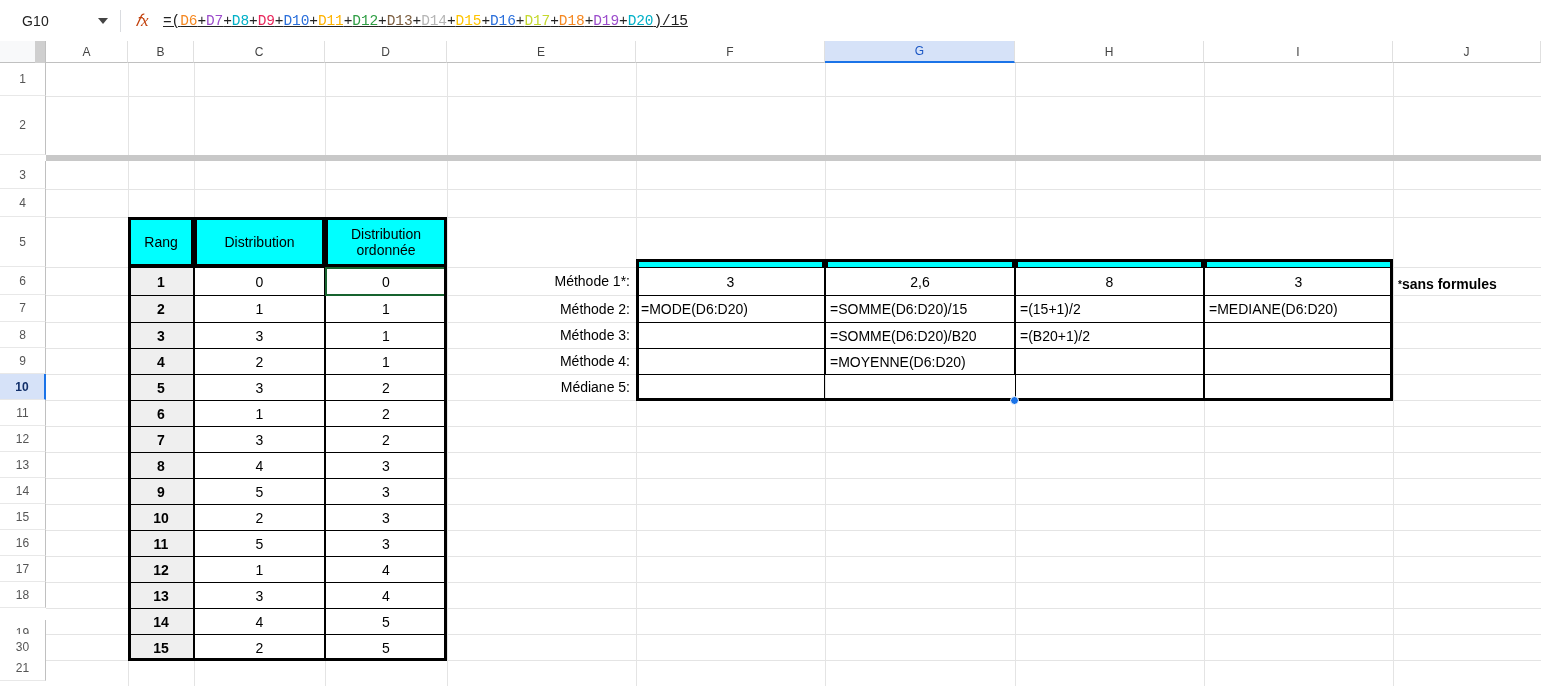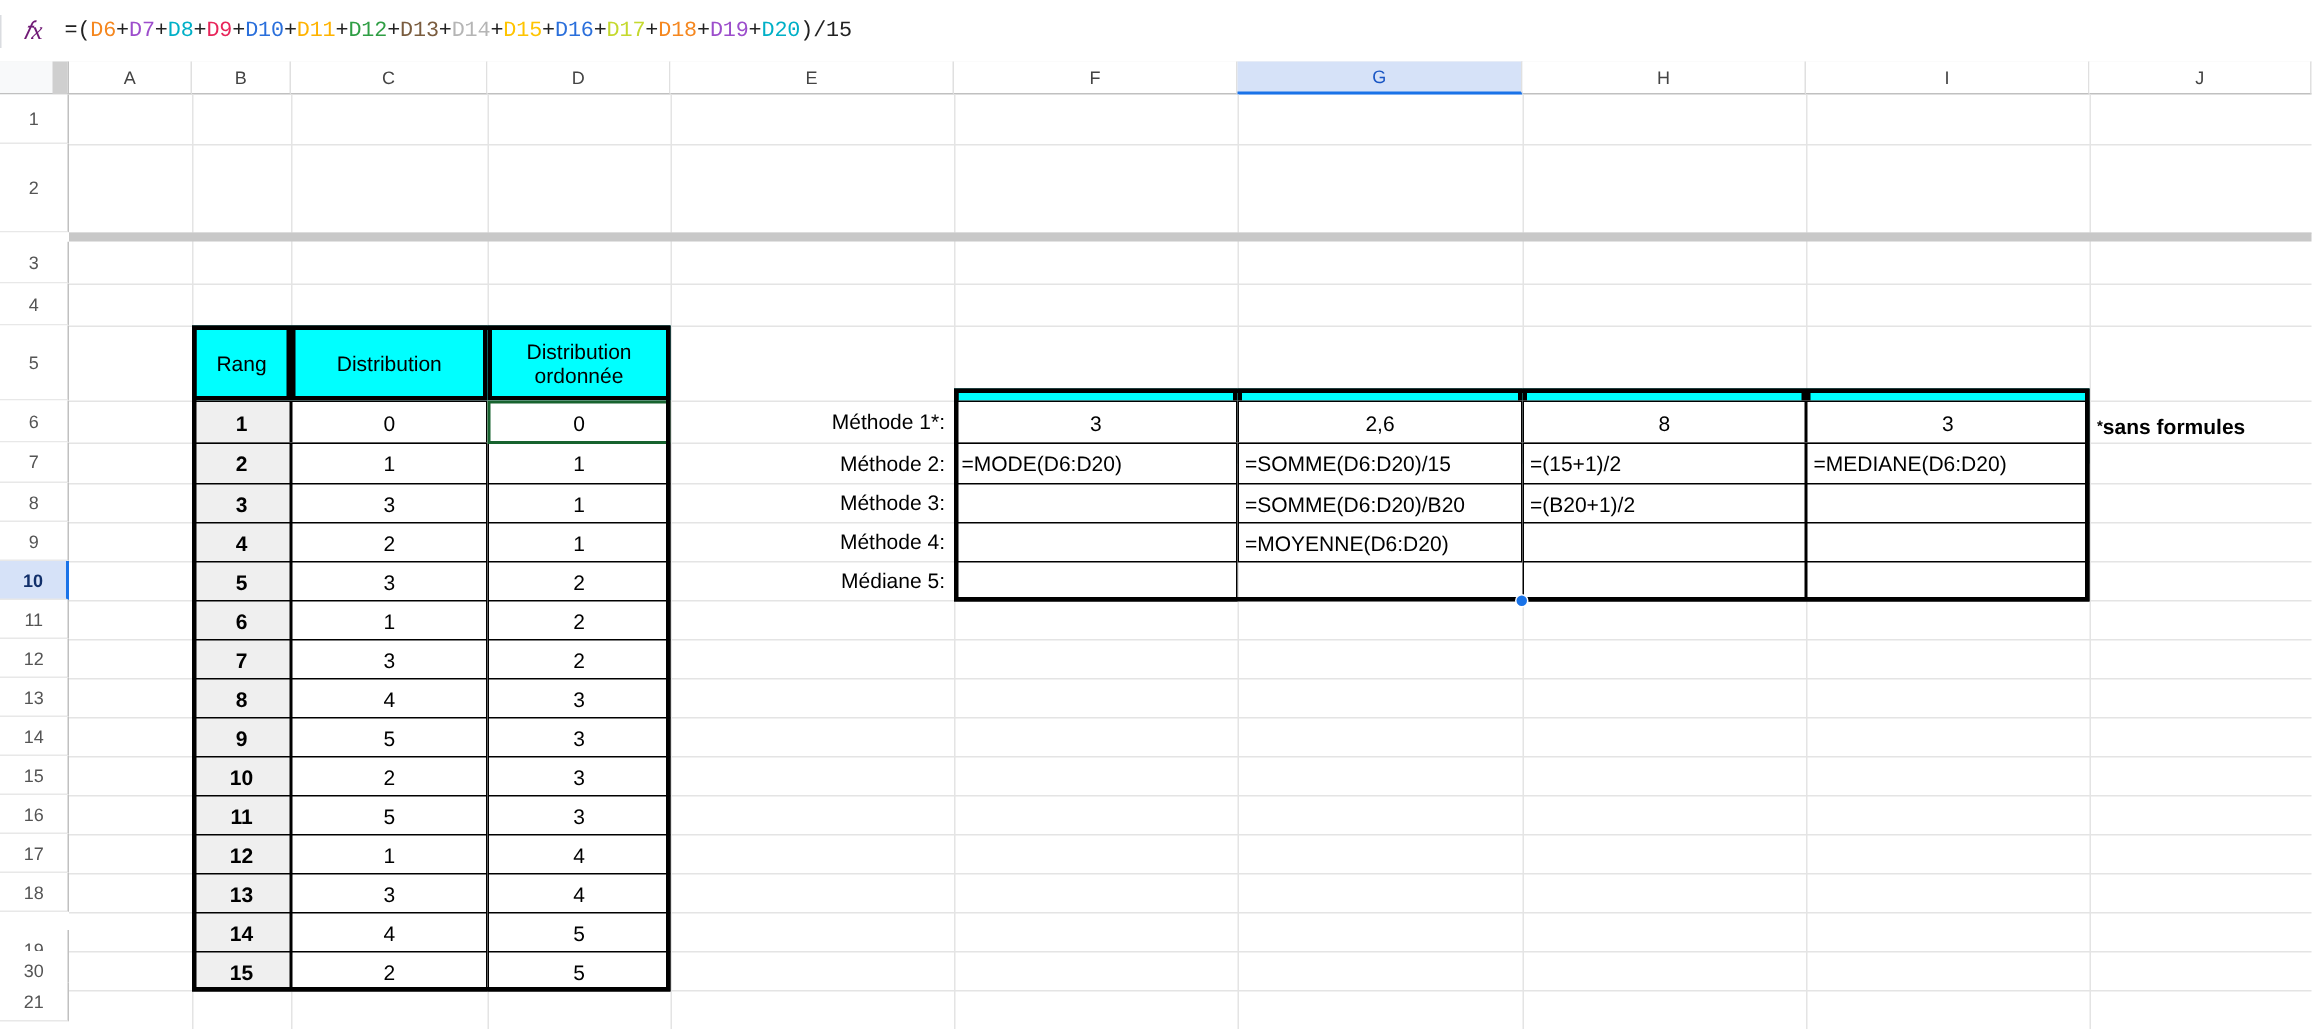--- a/index.html
+++ b/index.html
@@ -30,26 +30,27 @@
     border-left: 5px solid transparent;
     border-right: 5px solid transparent;
     border-top: 6px solid #444;
   }
   #fx-divider {
     width: 1px; height: 22px; background: #dadce0;
   }
   #fx-icon {
     width: 42px; text-align: center;
     font-family: "Liberation Serif", serif;
-    font-style: italic; font-size: 17px; color: #701a75;
+    font-style: italic; font-size: 17px; color: #c2410c;
   }
   #formula-content {
     flex: 1; font-family: "Liberation Mono", monospace;
     font-size: 14.5px; color: #222; white-space: pre;
     letter-spacing: -0.1px;
+    text-decoration: underline;
   }
   #formula-content span { font-family: "Liberation Mono", monospace; }
 
   
   #grid {
     position: absolute; left: 0; top: 41px;
     width: 1541px; height: 645px;
     background: #ffffff;
   }
 
@@ -197,20 +198,24 @@
   }
 
   .note { font-size: 14px; color: #000; }
   .bold { font-weight: bold; }
   .sup { font-size: 10px; vertical-align: super; }
 </style>
 </head>
 <body>
 
 <div id="formula-bar">
+  <div id="name-box">
+    <span>G10</span>
+    <span id="name-box-caret"></span>
+  </div>
   <div id="fx-divider"></div>
   <div id="fx-icon">𝑓<i>x</i></div>
   <div id="formula-content"><span>=(</span><span style="color: rgb(245, 135, 31);">D6</span><span>+</span><span style="color: rgb(156, 77, 204);">D7</span><span>+</span><span style="color: rgb(0, 176, 199);">D8</span><span>+</span><span style="color: rgb(232, 37, 90);">D9</span><span>+</span><span style="color: rgb(42, 111, 219);">D10</span><span>+</span><span style="color: rgb(255, 179, 0);">D11</span><span>+</span><span style="color: rgb(47, 158, 68);">D12</span><span>+</span><span style="color: rgb(122, 92, 62);">D13</span><span>+</span><span style="color: rgb(181, 181, 181);">D14</span><span>+</span><span style="color: rgb(255, 196, 0);">D15</span><span>+</span><span style="color: rgb(42, 111, 219);">D16</span><span>+</span><span style="color: rgb(197, 217, 46);">D17</span><span>+</span><span style="color: rgb(245, 135, 31);">D18</span><span>+</span><span style="color: rgb(156, 77, 204);">D19</span><span>+</span><span style="color: rgb(0, 176, 199);">D20</span><span>)/15</span></div>
 </div>
 
 <div id="grid">
 
   <div id="corner-box">
     <div id="corner-tri"></div>
   </div>

